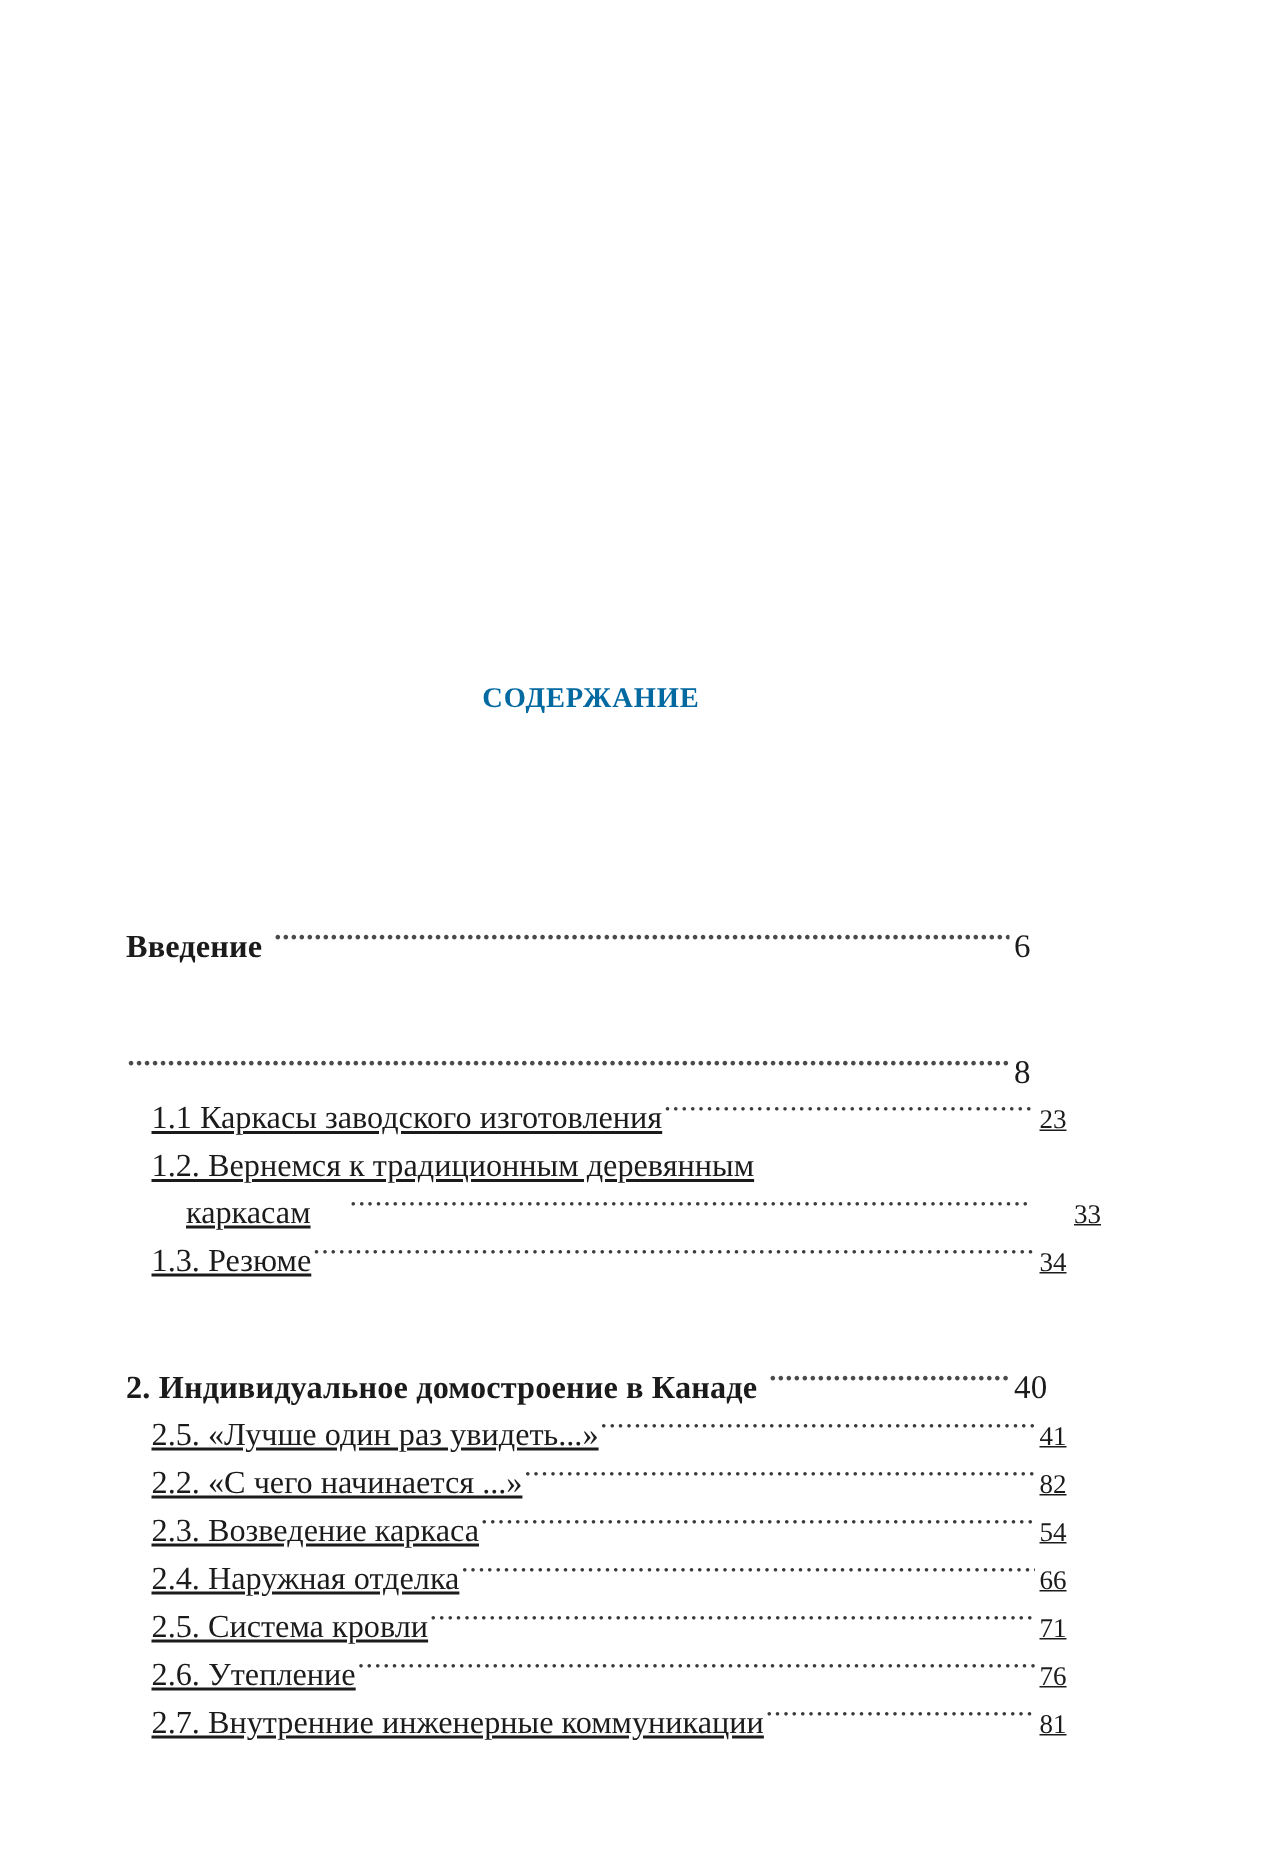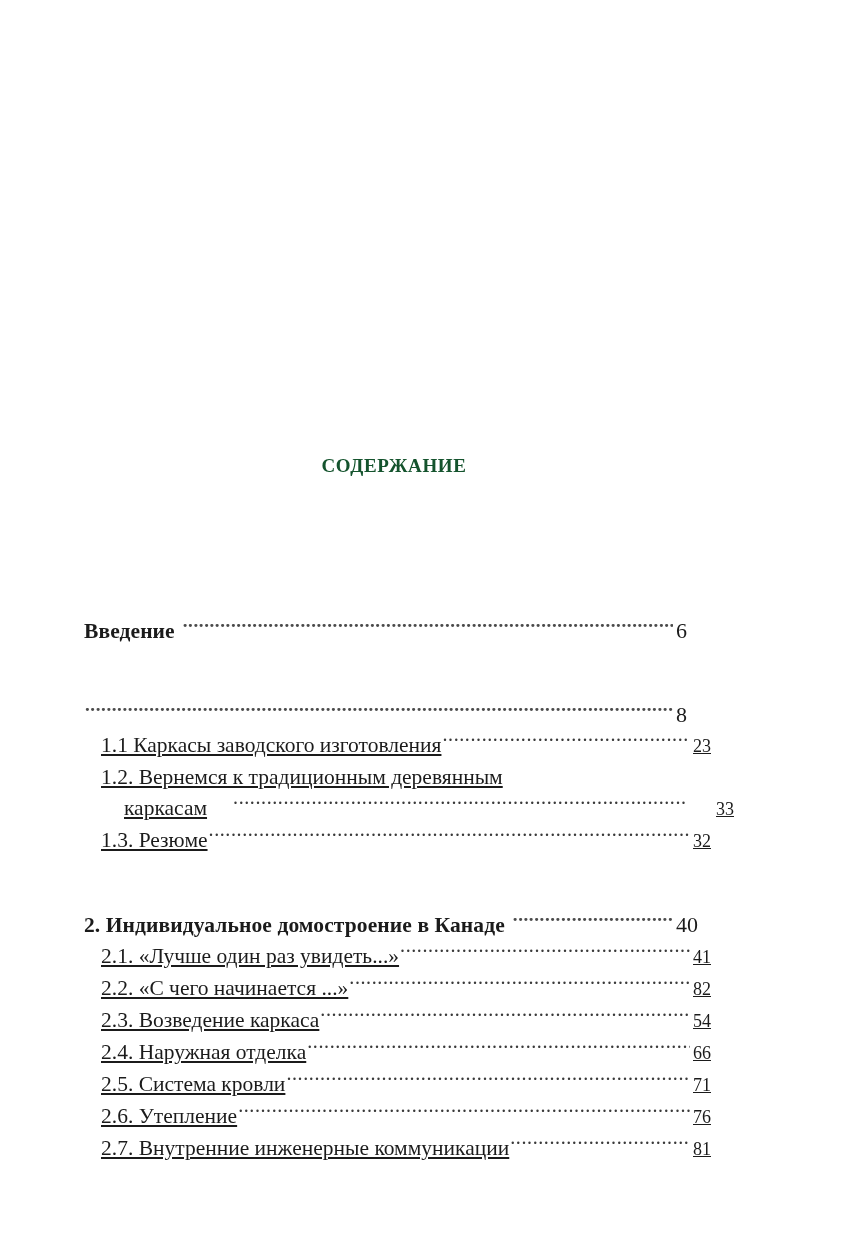--- a/index.html
+++ b/index.html
@@ -20,21 +20,21 @@
   
   .toc-title {
     position: absolute;
     left: 84px;
     top: 455px;
     width: 620px;
     text-align: center;
     font-weight: bold;
     font-size: 19px;
     letter-spacing: 0.6px;
-    color: #14532d;
+    color: #0369a1;
   }
 
   
   .toc {
     position: absolute;
     left: 84px;
     top: 615px;
     width: 622px;
   }
 
@@ -141,35 +141,35 @@
 
       <div class="entry sub cont">
         <span class="label">каркасам</span>
         <span class="leaders"></span>
         <span class="pageno">33</span>
       </div>
 
       <div class="entry sub">
         <span class="label">1.3. Резюме</span>
         <span class="leaders"></span>
-        <span class="pageno">32</span>
+        <span class="pageno">34</span>
       </div>
 
     </div>
 
     <div class="group">
 
       <div class="entry chapter">
         <span class="label">2. Индивидуальное домостроение в Канаде</span>
         <span class="leaders"></span>
         <span class="pageno">40</span>
       </div>
 
       <div class="entry sub">
-        <span class="label">2.1. «Лучше один раз увидеть...»</span>
+        <span class="label">2.5. «Лучше один раз увидеть...»</span>
         <span class="leaders"></span>
         <span class="pageno">41</span>
       </div>
 
       <div class="entry sub">
         <span class="label">2.2. «С чего начинается ...»</span>
         <span class="leaders"></span>
         <span class="pageno">82</span>
       </div>
 

